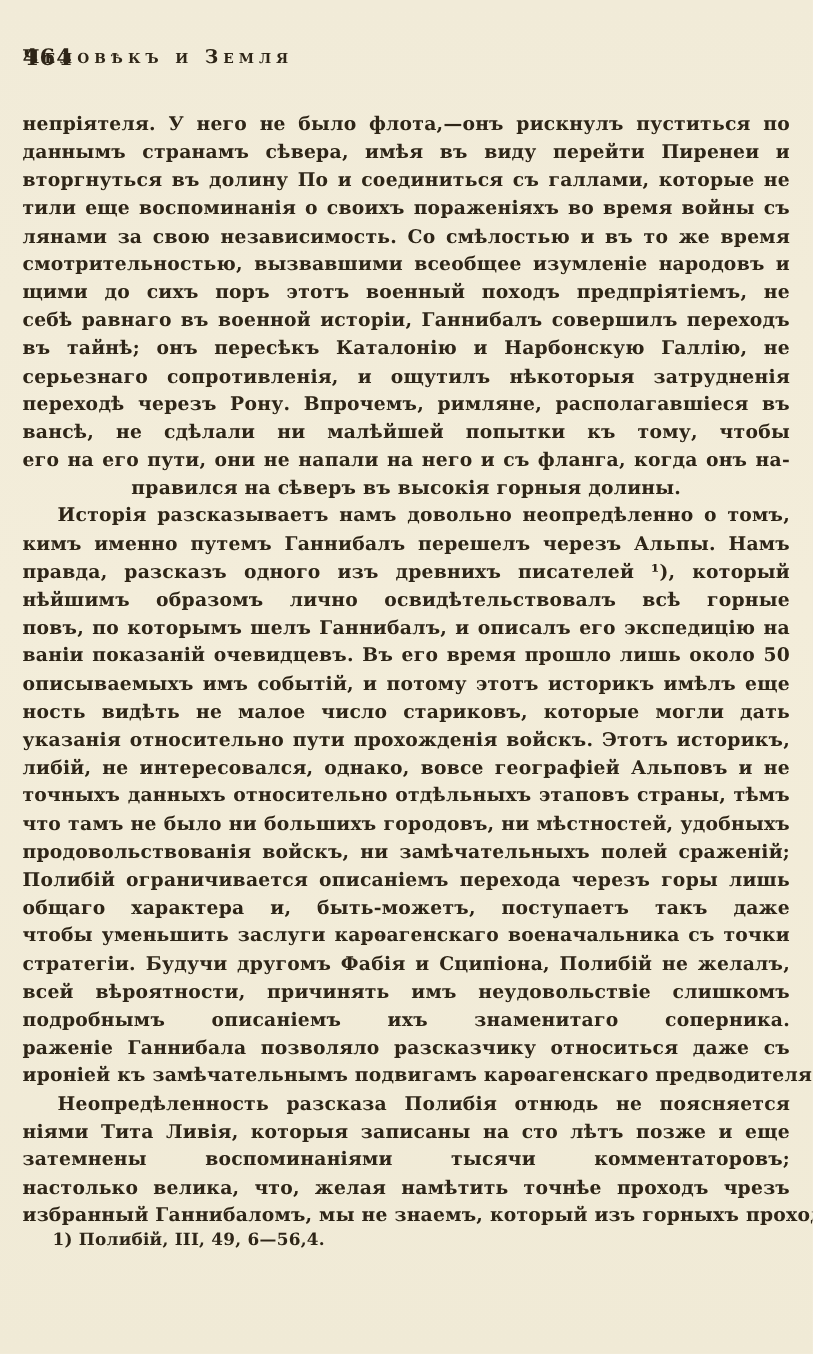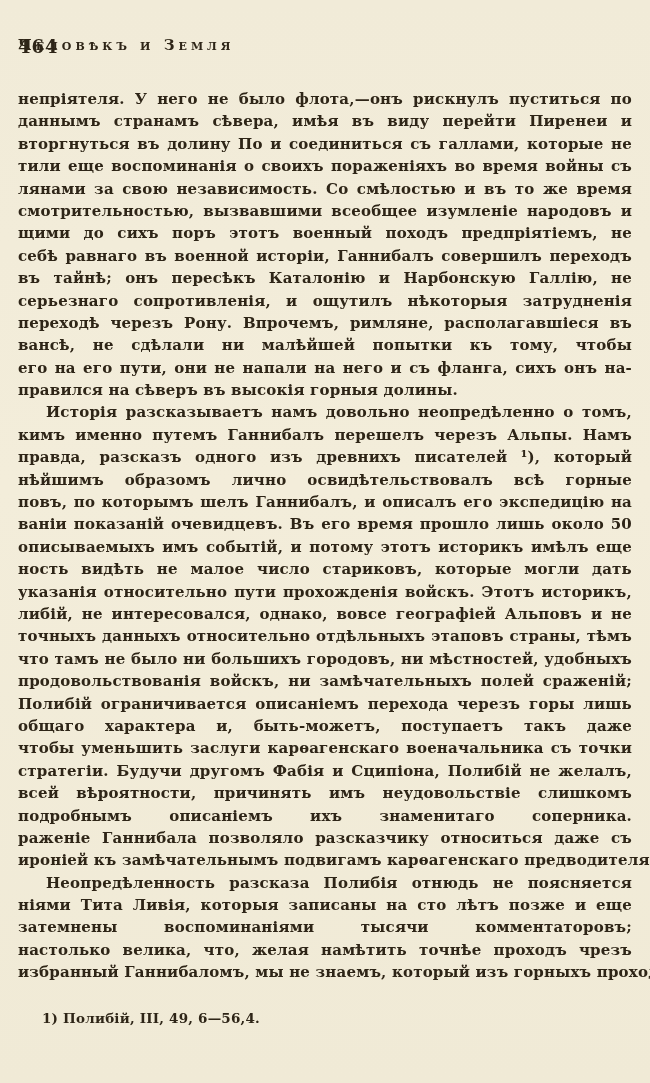--- a/index.html
+++ b/index.html
@@ -37,32 +37,31 @@
   .body{
     width:614px;
   }
   .para{margin:0;}
   .line{
     font-size:15px;
     font-weight:bold;
     line-height:22.4px;
     height:22.4px;
     white-space:nowrap;
-    text-align:left;
+    text-align:center;
     letter-spacing:0.2px;
   }
   .line.just{
     text-align:justify;
     text-align-last:justify;
     white-space:normal;
     overflow:hidden;
   }
   .line.indent{text-indent:28px;}
   .footnote{
-    margin-top:26px;
     font-size:13.5px;
     font-weight:bold;
     padding-left:24px;
     letter-spacing:0.2px;
   }
 </style>
 </head>
 <body>
 
 <div class="page">
@@ -77,21 +76,21 @@
         <div class="line just">вторгнуться въ долину По и соединиться съ галлами, которые не утра-</div>
         <div class="line just">тили еще воспоминанія о своихъ пораженіяхъ во время войны съ рим-</div>
         <div class="line just">лянами за свою независимость. Со смѣлостью и въ то же время преду-</div>
         <div class="line just">смотрительностью, вызвавшими всеобщее изумленіе народовъ и дѣлаю-</div>
         <div class="line just">щими до сихъ поръ этотъ военный походъ предпріятіемъ, не имѣющимъ</div>
         <div class="line just">себѣ равнаго въ военной исторіи, Ганнибалъ совершилъ переходъ почти</div>
         <div class="line just">въ тайнѣ; онъ пересѣкъ Каталонію и Нарбонскую Галлію, не встрѣтивъ</div>
         <div class="line just">серьезнаго сопротивленія, и ощутилъ нѣкоторыя затрудненія лишь при</div>
         <div class="line just">переходѣ черезъ Рону. Впрочемъ, римляне, располагавшіеся въ Про-</div>
         <div class="line just">вансѣ, не сдѣлали ни малѣйшей попытки къ тому, чтобы остановить</div>
-        <div class="line just">его на его пути, они не напали на него и съ фланга, сихъ онъ на-</div>
+        <div class="line just">его на его пути, они не напали на него и съ фланга, когда онъ на-</div>
         <div class="line">правился на сѣверъ въ высокія горныя долины.</div>
       </div>
       <div class="para">
         <div class="line just indent">Исторія разсказываетъ намъ довольно неопредѣленно о томъ, ка-</div>
         <div class="line just">кимъ именно путемъ Ганнибалъ перешелъ черезъ Альпы. Намъ извѣстенъ,</div>
         <div class="line just">правда, разсказъ одного изъ древнихъ писателей ¹), который добросовѣст-</div>
         <div class="line just">нѣйшимъ образомъ лично освидѣтельствовалъ всѣ горные проходы Аль-</div>
         <div class="line just">повъ, по которымъ шелъ Ганнибалъ, и описалъ его экспедицію на осно-</div>
         <div class="line just">ваніи показаній очевидцевъ. Въ его время прошло лишь около 50 лѣтъ съ</div>
         <div class="line just">описываемыхъ имъ событій, и потому этотъ историкъ имѣлъ еще возмож-</div>

